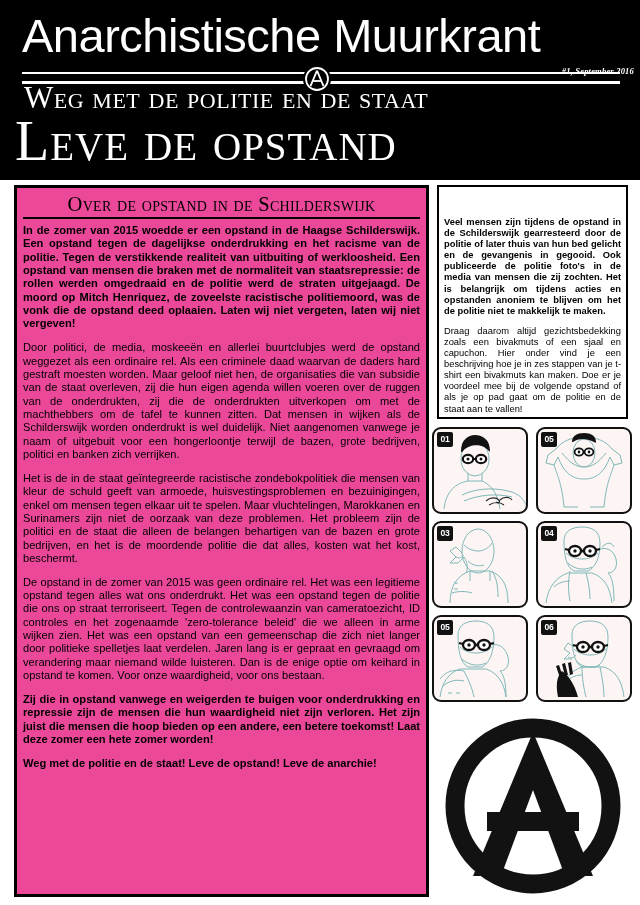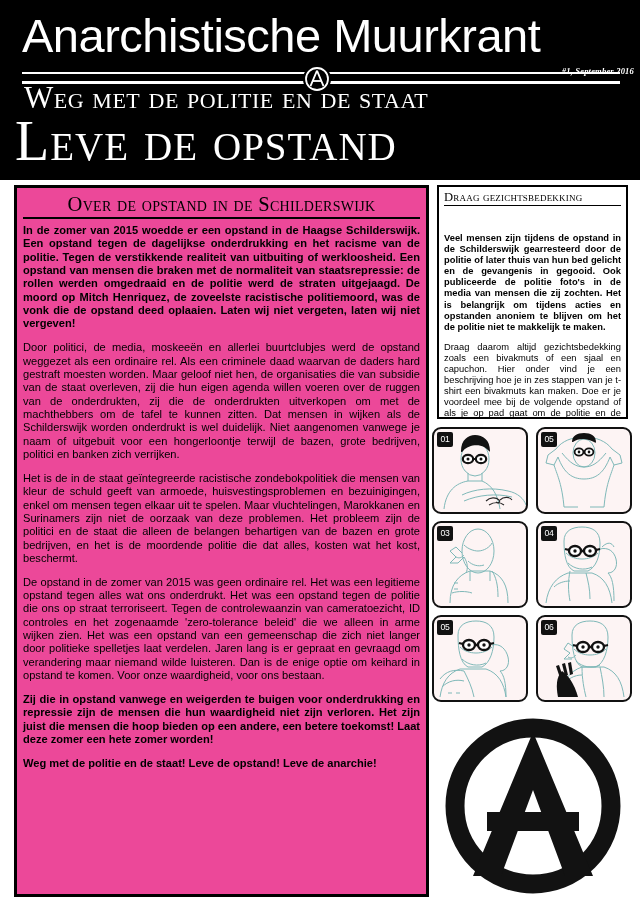--- a/index.html
+++ b/index.html
@@ -208,21 +208,21 @@
 
   .panel-badge {
     position: absolute;
     left: 3px; top: 3px;
     width: 16px; height: 15px;
     background: #111111;
     border-radius: 2px;
     color: #ffffff;
     font-family: "Liberation Sans", sans-serif;
     font-size: 8.6px;
-    font-weight: normal;
+    font-weight: bold;
     line-height: 15px;
     text-align: center;
     letter-spacing: -0.3px;
     z-index: 5;
   }
 
   .panel svg { position: absolute; left: 0; top: 0; }
 
   
   .big-logo {
@@ -265,21 +265,20 @@
 
     <p class="bold">In de zomer van 2015 woedde er een opstand in de Haagse Schilderswijk. Een opstand tegen de dagelijkse onderdrukking en het racisme van de politie. Tegen de verstikkende realiteit van uitbuiting of werkloosheid. Een opstand van mensen die braken met de normaliteit van staatsrepressie: de rollen werden omgedraaid en de politie werd de straten uitgejaagd. De moord op Mitch Henriquez, de zoveelste racistische politiemoord, was de vonk die de opstand deed oplaaien. Laten wij niet vergeten, laten wij niet vergeven!</p>
     <p>Door politici, de media, moskeeën en allerlei buurtclubjes werd de opstand weggezet als een ordinaire rel. Als een criminele daad waarvan de daders hard gestraft moesten worden. Maar geloof niet hen, de organisaties die van subsidie van de staat overleven, zij die hun eigen agenda willen voeren over de ruggen van de onderdrukten, zij die de onderdrukten uitverkopen om met de machthebbers om de tafel te kunnen zitten. Dat mensen in wijken als de Schilderswijk worden onderdrukt is wel duidelijk. Niet aangenomen vanwege je naam of uitgebuit voor een hongerloontje terwijl de bazen, grote bedrijven, politici en banken zich verrijken.</p>
     <p>Het is de in de staat geïntegreerde racistische zondebokpolitiek die mensen van kleur de schuld geeft van armoede, huisvestingsproblemen en bezuinigingen, enkel om mensen tegen elkaar uit te spelen. Maar vluchtelingen, Marokkanen en Surinamers zijn niet de oorzaak van deze problemen. Het probleem zijn de politici en de staat die alleen de belangen behartigen van de bazen en grote bedrijven, en het is de moordende politie die dat alles, kosten wat het kost, beschermt.</p>
     <p>De opstand in de zomer van 2015 was geen ordinaire rel. Het was een legitieme opstand tegen alles wat ons onderdrukt. Het was een opstand tegen de politie die ons op straat terroriseert. Tegen de controlewaanzin van cameratoezicht, ID controles en het zogenaamde 'zero-tolerance beleid' die we alleen in arme wijken zien. Het was een opstand van een gemeenschap die zich niet langer door politieke spelletjes laat verdelen. Jaren lang is er gepraat en gevraagd om verandering maar niemand wilde luisteren. Dan is de enige optie om keihard in opstand te komen. Voor onze waardigheid, voor ons bestaan.</p>
     <p class="bold">Zij die in opstand vanwege en weigerden te buigen voor onderdrukking en repressie zijn de mensen die hun waardigheid niet zijn verloren. Het zijn juist die mensen die hoop bieden op een andere, een betere toekomst! Laat deze zomer een hete zomer worden!</p>
     <p class="bold last">Weg met de politie en de staat! Leve de opstand! Leve de anarchie!</p>
   </div>
 
   <div class="side-box">
-    <div class="side-head">Draag gezichtsbedekking</div>
 
     <p class="bold">Veel mensen zijn tijdens de opstand in de Schilderswijk gearresteerd door de politie of later thuis van hun bed gelicht en de gevangenis in gegooid. Ook publiceerde de politie foto's in de media van mensen die zij zochten. Het is belangrijk om tijdens acties en opstanden anoniem te blijven om het de politie niet te makkelijk te maken.</p>
     <p class="last">Draag daarom altijd gezichtsbedekking zoals een bivakmuts of een sjaal en capuchon. Hier onder vind je een beschrijving hoe je in zes stappen van je t-shirt een bivakmuts kan maken. Doe er je voordeel mee bij de volgende opstand of als je op pad gaat om de politie en de staat aan te vallen!</p>
   </div>
 
   <div class="panel-grid">
 
     <div class="panel">
       <div class="panel-badge">01</div>
       <svg width="92" height="83" viewBox="0 0 92 83">

